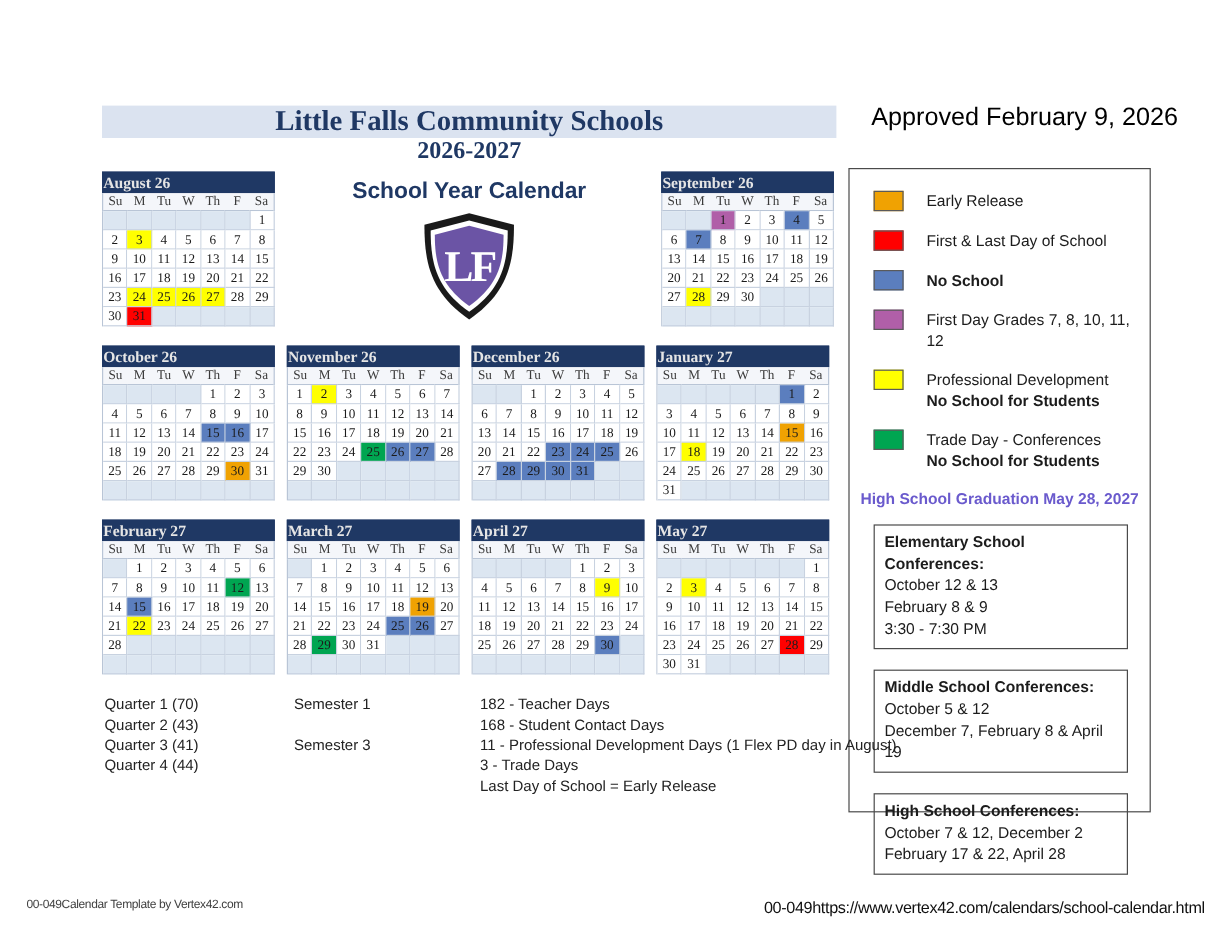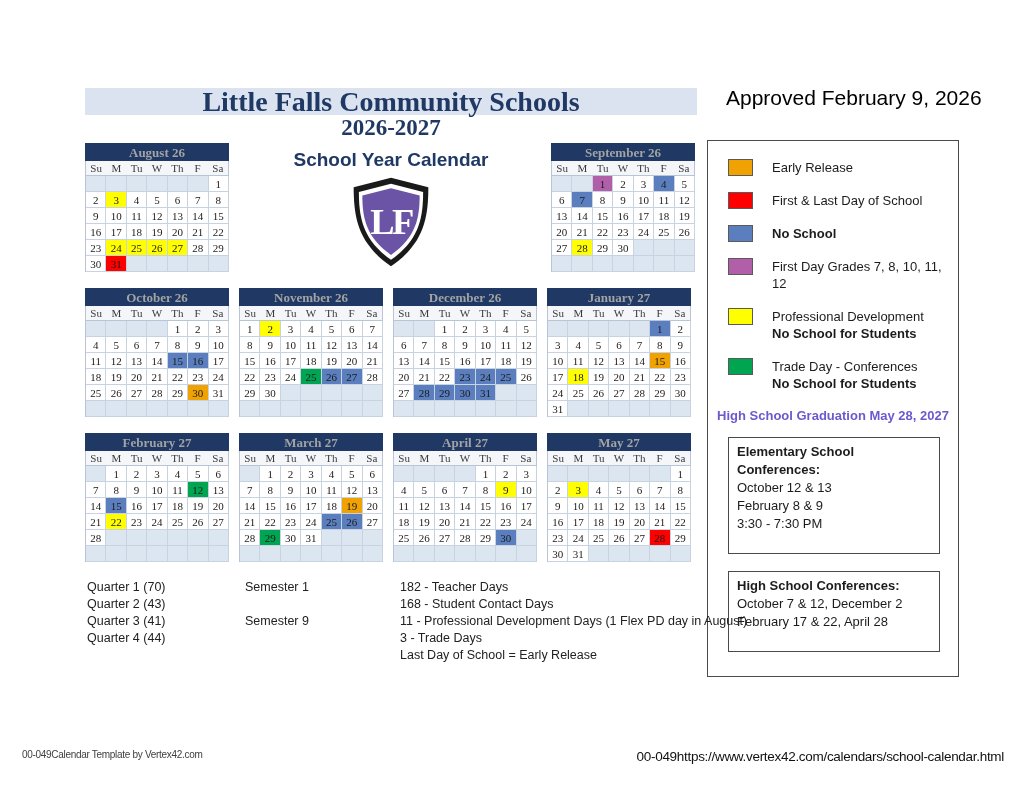--- a/index.html
+++ b/index.html
@@ -5,50 +5,50 @@
   * { margin:0; padding:0; box-sizing:border-box; }
   html,body { background:#fff; }
   body { width:1024px; height:791px; position:relative; font-family:"Liberation Sans",sans-serif; }
 
   .page { position:absolute; inset:0; }
 
   
   .approved { position:absolute; left:726px; top:86px; font-size:21px; color:#000; }
   .title-band { position:absolute; left:85px; top:88px; width:612px; height:27px;
     background:var(--band); color:var(--navy); text-align:center;
-    font-family:"Liberation Serif",serif; font-weight:bold; font-size:28px; line-height:27px; }
+    font-family:"Liberation Serif",serif; font-weight:bold; font-size:24px; line-height:27px; }
   .year-title { position:absolute; left:85px; top:115px; width:612px; text-align:center;
-    color:var(--navy); font-family:"Liberation Serif",serif; font-weight:bold; font-size:23px; }
+    color:var(--navy); font-family:"Liberation Serif",serif; font-weight:bold; font-size:20px; }
   .subtitle { position:absolute; left:85px; top:149px; width:612px; text-align:center;
     color:var(--navy); font-weight:bold; font-size:19px; }
   .logo { position:absolute; left:347px; top:176px; width:88px; height:92px;text-align:right; }
 
   
   .month { position:absolute; width:144px; background:#fff; }
-  .month-title { background:var(--navy); color:#a3a3a3; height:18px; line-height:18px; text-align:center;
+  .month-title { background:var(--navy); color:#e5e5e5; height:18px; line-height:18px; text-align:left;
     font-family:"Liberation Serif",serif; font-weight:bold; font-size:13px; border:1px solid var(--navy); }
   .wrow { display:grid; grid-template-columns:repeat(7,1fr); border-left:1px solid #b9c5d6; border-right:1px solid #b9c5d6; background:#f4f6fa; }
   .wd { height:15px; line-height:15px; text-align:center; font-family:"Liberation Serif",serif;
     font-size:11px; color:#3a3a3a; border-bottom:1px solid #b9c5d6; }
   .dgrid { display:grid; grid-template-columns:repeat(7,1fr); grid-auto-rows:16px;
     border-left:1px solid #b9c5d6; }
   .day { font-family:"Liberation Serif",serif; font-size:11px; line-height:16px; text-align:center;
     color:#1b1b1b; background:#fff; border-right:1px solid #c8d2e0; border-bottom:1px solid #c8d2e0; }
   .day.blank { background:var(--empty); }
 
   
   .panel { position:absolute; left:707px; top:140px; width:252px; height:537px; border:1px solid #4a4a4a; }
   .legend { padding:18px 0 0 20px; }
   .legend-item { display:flex; gap:19px; margin-bottom:16px; }
   .chip { width:25px; height:17px; border:1px solid #5a5a5a; flex:none; }
   .legend-text { font-size:13px; color:#1c1c1c; line-height:17px; }
   .legend-text .bold { font-weight:bold; }
   .legend-text span { display:block; }
   .grad-note { text-align:center; color:var(--grad); font-weight:bold; font-size:13px; margin:1px 6px 14px 6px; }
-  .conf-box { margin:0 0 17px 20px; width:212px; border:1px solid #4a4a4a; padding:5px 8px 20px 8px;
+  .conf-box { margin:0 0 17px 20px; width:212px; border:1px solid #4a4a4a; padding:5px 8px 7px 8px;
     font-size:13px; color:#1c1c1c; line-height:18px; }
   .conf-title { font-weight:bold; }
 
   
   .notes-col { position:absolute; top:579px; font-size:12.5px; color:#222; }
   .notes-col div { height:17px; line-height:17px; min-height:17px; }
   .col-quarters { left:87px; }
   .col-semesters { left:245px; }
   .col-stats { left:400px; }
 
@@ -680,38 +680,43 @@
 
     <div class="grad-note">High School Graduation May 28, 2027</div>
 
     <div class="conf-box">
       <div class="conf-title">Elementary School Conferences:</div>
       <div class="conf-line">October 12 &amp; 13</div>
       <div class="conf-line">February 8 &amp; 9</div>
       <div class="conf-line">3:30 - 7:30 PM</div>
     </div>
 
+    <div class="conf-box">
+      <div class="conf-title">Middle School Conferences:</div>
+      <div class="conf-line">October 5 &amp; 12</div>
+      <div class="conf-line">December 7, February 8 &amp; April 19</div>
+    </div>
 
     <div class="conf-box">
       <div class="conf-title">High School Conferences:</div>
       <div class="conf-line">October 7 &amp; 12, December 2</div>
       <div class="conf-line">February 17 &amp; 22, April 28</div>
     </div>
   </div>
 
   <div class="notes-col col-quarters">
     <div>Quarter 1 (70)</div>
     <div>Quarter 2 (43)</div>
     <div>Quarter 3 (41)</div>
     <div>Quarter 4 (44)</div>
   </div>
   <div class="notes-col col-semesters">
     <div>Semester 1</div>
     <div></div>
-    <div>Semester 9</div>
+    <div>Semester 3</div>
     <div></div>
   </div>
   <div class="notes-col col-stats">
     <div>182 - Teacher Days</div>
     <div>168 - Student Contact Days</div>
     <div>11 - Professional Development Days (1 Flex PD day in August)</div>
     <div>3 - Trade Days</div>
     <div>Last Day of School = Early Release</div>
   </div>
 

